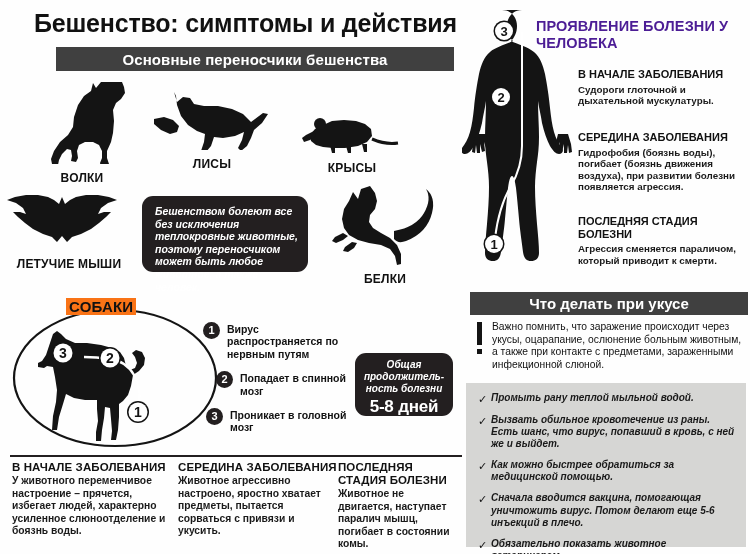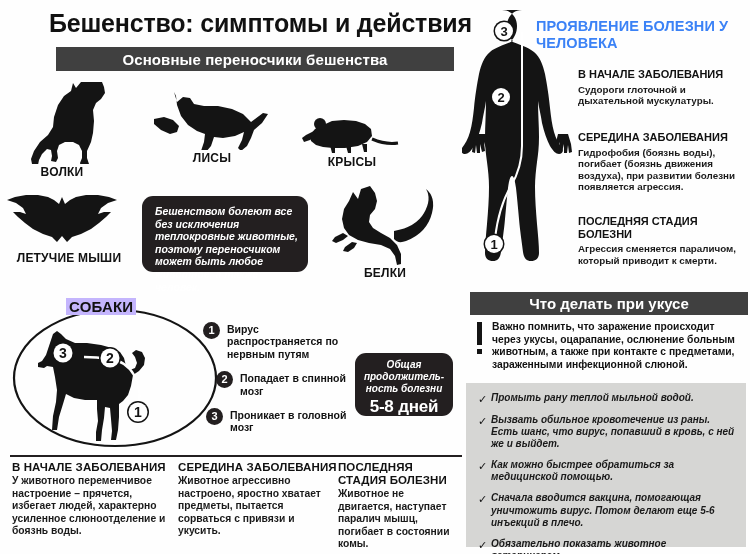--- a/index.html
+++ b/index.html
@@ -24,21 +24,20 @@
     position: absolute;
     left: 34px;
     top: 9px;
     width: 420px;
     font-size: 25px;
     font-weight: bold;
     color: #111111;
     letter-spacing: -0.2px;
     line-height: 28px;
     white-space: nowrap;
-    margin-left: 15px;
   }
 
   
   .band {
     position: absolute;
     background: #404040;
     color: #ffffff;
     font-weight: bold;
     text-align: center;
     display: flex;
@@ -67,25 +66,25 @@
   }
   .animal .glyph {
     display: block;
   }
   .animal .cap {
     font-size: 12px;
     font-weight: bold;
     color: #111;
     text-align: center;
     letter-spacing: 0.2px;
-    margin-top: 1px;
+    margin-top: 7px;
     white-space: nowrap;
   }
 
-  #an-wolf   { left: 2px;  top: 78px;  width: 120px; }
+  #an-wolf   { left: 22px;  top: 78px;  width: 120px; }
   #an-fox    { left: 148px; top: 86px;  width: 128px; }
   #an-rat    { left: 300px; top: 112px; width: 104px; }
   #an-bat    { left: 4px;   top: 188px; width: 130px; }
   #an-squirrel { left: 330px; top: 185px; width: 110px; }
 
   
   .darkbox {
     position: absolute;
     background: #231f20;
     color: #ffffff;
@@ -134,21 +133,21 @@
     width: 210px;
     height: 155px;
   }
   #dogs-caption {
     position: absolute;
     left: 66px;
     top: 298px;
     font-size: 15px;
     font-weight: bold;
     color: #111;
-    background: #c4b5fd;
+    background: #f97316;
     padding: 0 3px;
     z-index: 4;
     letter-spacing: 0.2px;
   }
 
   
   #dog-steps {
     position: absolute;
     left: 203px;
     top: 322px;
@@ -226,21 +225,21 @@
   }
 
   
   #human-title {
     position: absolute;
     left: 536px;
     top: 18px;
     width: 210px;
     font-size: 14.5px;
     font-weight: bold;
-    color: #3b82f6;
+    color: #4c1d95;
     line-height: 16.5px;
     letter-spacing: 0.1px;
   }
   .hsec {
     position: absolute;
     left: 578px;
     width: 168px;
   }
   .hsec .hd {
     font-size: 11px;
@@ -283,21 +282,21 @@
     margin: 0 auto 4px;
   }
   #bite-warning .excl .dot {
     width: 5px;
     height: 5px;
     background: #141414;
     margin: 0 auto;
   }
   #bite-warning .wtxt {
     font-size: 10.3px;
-    font-weight: bold;
+    font-weight: normal;
     color: #111;
     line-height: 12.6px;
   }
 
   
   #checklist {
     position: absolute;
     left: 466px;
     top: 383px;
     width: 280px;

